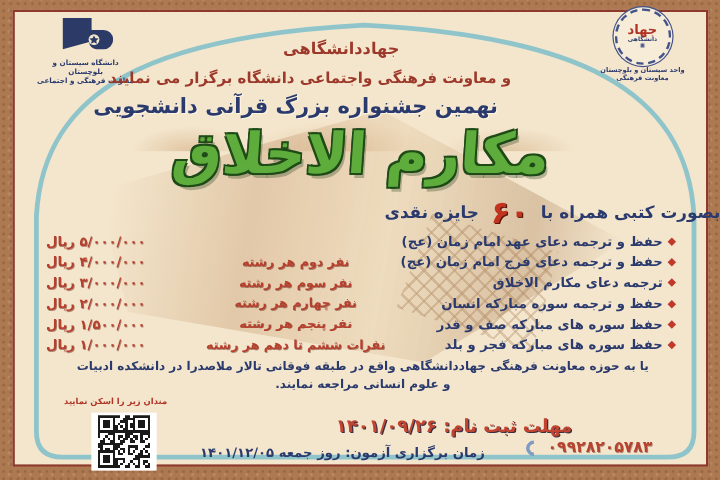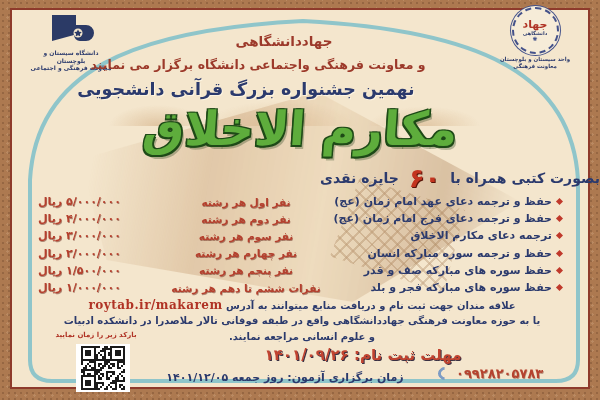--- a/index.html
+++ b/index.html
@@ -61,21 +61,21 @@
     text-shadow:.6px .6px 0 rgba(90,20,8,.45);white-space:nowrap;}
   
   .reg{left:42px;top:298px;width:520px;color:#2b3a6d;font-size:10px;font-weight:bold;}
   .reg .reg-line{line-height:15.4px;text-align:center;white-space:nowrap;}
   .reg .l3{text-align:center;}
   .url{font-family:"DejaVu Serif",serif;font-size:12px;font-weight:bold;color:#b03325;
     letter-spacing:.5px;direction:ltr;unicode-bidi:embed;}
   .scan-note{left:44px;top:331px;width:104px;text-align:center;color:#b03325;font-size:7px;font-weight:bold;}
   .qr{left:76px;top:344px;z-index:4;border:2px solid #fff;background:#fff;}
   
-  .deadline{left:223px;top:346px;width:280px;text-align:center;color:#c14431;font-size:15px;
+  .deadline{left:238px;top:346px;width:280px;text-align:center;color:#c14431;font-size:15px;
     font-weight:bold;text-shadow:1px 1px 0 #3a3043;letter-spacing:.5px;}
   .exam{left:140px;top:371px;width:290px;text-align:center;color:#2b3a6d;font-size:11px;font-weight:bold;}
   .phone{left:438px;top:366px;display:flex;direction:ltr;align-items:center;gap:5px;}
   .phone-icon{width:13px;height:13px;border:3px solid #7e9cc4;border-right-color:transparent;
     border-top-color:transparent;border-radius:50%;transform:rotate(45deg);}
   .phone-num{color:#b5432f;font-size:13px;font-weight:bold;letter-spacing:1px;
     text-shadow:.6px .6px 0 rgba(90,20,8,.4);direction:ltr;}
 </style>
 </head>
 <body>
@@ -118,21 +118,20 @@
     <span>بصورت کتبی همراه با</span>
     <span class="num">۶۰</span>
     <span>جایزه نقدی</span>
   </div>
 
   <div class="z prizes">
 
   <div class="prize-row">
         <span class="bullet"></span>
         <span class="cat">حفظ و ترجمه دعای عهد امام زمان (عج)</span>
-        <span class="rank">نفر اول هر رشته</span>
         <span class="amt">۵/۰۰۰/۰۰۰ ریال</span>
       </div>
       <div class="prize-row">
         <span class="bullet"></span>
         <span class="cat">حفظ و ترجمه دعای فرج امام زمان (عج)</span>
         <span class="rank">نفر دوم هر رشته</span>
         <span class="amt">۴/۰۰۰/۰۰۰ ریال</span>
       </div>
       <div class="prize-row">
         <span class="bullet"></span>
@@ -154,29 +153,25 @@
       </div>
       <div class="prize-row">
         <span class="bullet"></span>
         <span class="cat">حفظ سوره های مبارکه فجر و بلد</span>
         <span class="rank">نفرات ششم تا دهم هر رشته</span>
         <span class="amt">۱/۰۰۰/۰۰۰ ریال</span>
       </div>
     </div>
 
   <div class="z reg">
-    <div class="reg-line">
-      <span>علاقه مندان جهت ثبت نام و دریافت منابع میتوانند به آدرس</span>
-      <span class="url">roytab.ir/makarem</span>
-    </div>
     <div class="reg-line">یا به حوزه معاونت فرهنگی جهاددانشگاهی واقع در طبقه فوقانی تالار ملاصدرا در دانشکده ادبیات</div>
     <div class="reg-line l3">و علوم انسانی مراجعه نمایند.</div>
   </div>
 
-  <div class="z scan-note">بارکد زیر را زمان نمایید</div>
+  <div class="z scan-note">مندان زیر را اسکن نمایید</div>
   <svg class="z qr" id="qr" width="54" height="48" viewBox="0 0 21 21" shape-rendering="crispEdges">
       <rect x="0" y="0" width="21" height="21" fill="#ffffff"></rect>
       <rect x="7" y="0" width="1" height="1" fill="#1a1a1a"></rect>
       <rect x="8" y="0" width="1" height="1" fill="#1a1a1a"></rect>
       <rect x="11" y="0" width="1" height="1" fill="#1a1a1a"></rect>
       <rect x="12" y="0" width="1" height="1" fill="#1a1a1a"></rect>
       <rect x="10" y="1" width="1" height="1" fill="#1a1a1a"></rect>
       <rect x="11" y="1" width="1" height="1" fill="#1a1a1a"></rect>
       <rect x="12" y="1" width="1" height="1" fill="#1a1a1a"></rect>
       <rect x="13" y="1" width="1" height="1" fill="#1a1a1a"></rect>

